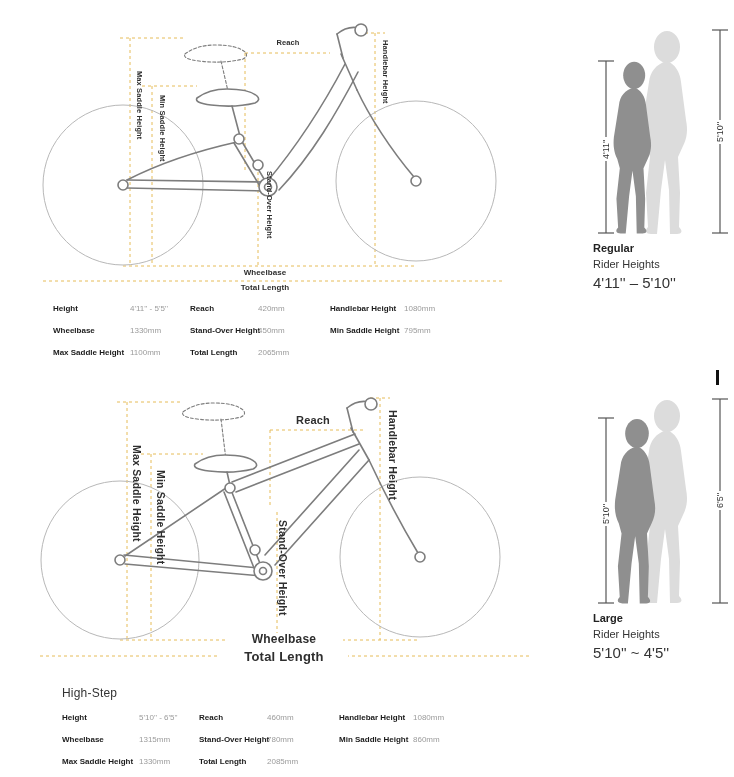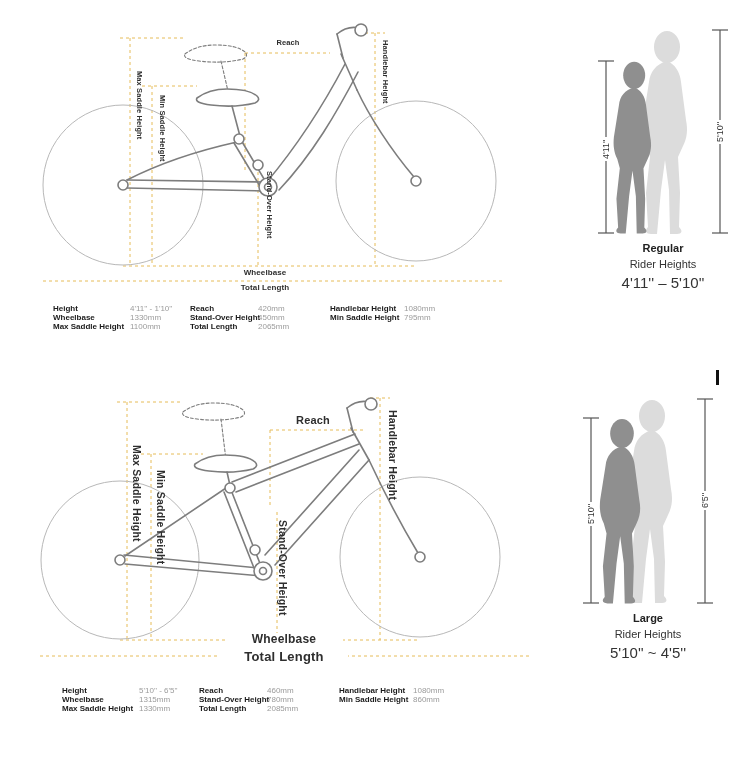--- a/index.html
+++ b/index.html
@@ -13,26 +13,26 @@
   .mlabel{position:absolute;font-weight:bold;color:#2e2e2e;white-space:nowrap;line-height:1}
   .rot{transform:rotate(90deg);transform-origin:0 0}
   .rotccw{transform:rotate(-90deg);transform-origin:0 0}
   .d1 .mlabel{font-size:7.5px;letter-spacing:.1px}
   .d2 .mlabel{font-size:10.5px;letter-spacing:.2px}
   .center{text-align:center}
   .linebg{background:#fff;padding:0 4px}
   
   .spec{position:absolute}
   .spec .ttl{font-size:12px;color:#333;margin:0 0 13px 0;font-weight:normal;letter-spacing:.2px}
-  .grid{display:grid;grid-template-columns:77px 60px 68px 72px 74px 60px;}
+  .grid{display:grid;grid-template-columns:77px 60px 68px 72px 74px 60px;row-gap:13px}
   .grid div{font-size:8px;line-height:9px;white-space:nowrap}
   .sl{color:#1b1b1b;font-weight:bold}
   .sv{color:#9b9b9b}
   
-  .rider-cap{position:absolute;width:140px;text-align:center}
+  .rider-cap{position:absolute;width:140px;text-align:left}
   .rider-cap .nm{font-size:11px;font-weight:bold;color:#222;margin-bottom:4px}
   .rider-cap .sub{font-size:11px;color:#333;margin-bottom:4px}
   .rider-cap .rng{font-size:15px;color:#333}
   .rlabel{position:absolute;font-size:9px;color:#333;background:#fff;padding:1px 2px;white-space:nowrap;line-height:1}
   .cursor-mark{position:absolute;width:3px;height:15px;background:#111}
 </style>
 </head>
 <body>
 
 <div class="abs d1" style="left:25px;top:8px;width:500px;height:295px">
@@ -117,21 +117,21 @@
   <div class="rider-cap" style="left:0;top:214px">
     <div class="nm">Regular</div>
     <div class="sub">Rider Heights</div>
     <div class="rng">4'11'' – 5'10''</div>
   </div>
 </div>
 
 <div class="spec" style="left:53px;top:304px">
   <div class="grid">
     <div class="sl">Height</div>
-    <div class="sv">4'11'' - 1'10''</div>
+    <div class="sv">4'11'' - 5'5''</div>
     <div class="sl">Reach</div>
     <div class="sv">420mm</div>
     <div class="sl">Handlebar Height</div>
     <div class="sv">1080mm</div>
 
     <div class="sl">Wheelbase</div>
     <div class="sv">1330mm</div>
     <div class="sl">Stand-Over Height</div>
     <div class="sv">450mm</div>
     <div class="sl">Min Saddle Height</div>
@@ -198,21 +198,21 @@
   </svg>
   <div class="mlabel center" style="left:240px;top:25px;width:96px;font-size:11px">Reach</div>
   <div class="mlabel rot" style="left:373px;top:20px">Handlebar Height</div>
   <div class="mlabel rot" style="left:117px;top:55px">Max Saddle Height</div>
   <div class="mlabel rot" style="left:141px;top:80px">Min Saddle Height</div>
   <div class="mlabel rot" style="left:263px;top:130px">Stand-Over Height</div>
   <div class="mlabel center linebg" style="left:200px;top:243px;width:110px;font-size:12px">Wheelbase</div>
   <div class="mlabel center linebg" style="left:195px;top:260px;width:120px;font-size:13px">Total Length</div>
 </div>
 
-<div class="abs" style="left:578px;top:398px;width:140px;height:266px">
+<div class="abs" style="left:593px;top:398px;width:140px;height:266px">
   <svg width="140" height="212" viewBox="0 0 140 212">
     <defs>
       <g id="person-lg">
         <ellipse cx="44" cy="17" rx="13" ry="16"></ellipse>
         <path d="M44 31 C33 34 27 42 26 52 L20 90 C19 100 20 108 24 116 L27 127 L23 163 L25 197 C21 201 23 204 28 204 L34 204 L38 160 L42 130 L46 160 L47 204 L54 204 C59 204 60 201 56 197 L57 163 L55 127 L60 116 C64 108 65 100 63 90 L58 52 C57 42 52 34 44 31 Z"></path>
       </g>
     </defs>
     <use href="#person-lg" fill="#dcdcdc" transform="translate(30,1)"></use>
     <use href="#person-lg" fill="#8f8f8f" transform="translate(4,20) scale(0.909)"></use>
     <g stroke="#555" stroke-width="1.2" fill="none">
@@ -227,20 +227,21 @@
   <div class="rlabel rotccw" style="left:8px;top:128px">5'10''</div>
   <div class="rlabel rotccw" style="left:122px;top:112px">6'5''</div>
   <div class="rider-cap" style="left:0;top:214px">
     <div class="nm">Large</div>
     <div class="sub">Rider Heights</div>
     <div class="rng">5'10'' ~ 4'5''</div>
   </div>
 </div>
 
 <div class="spec" style="left:62px;top:686px">
+  <h3 class="ttl">High-Step</h3>
   <div class="grid">
     <div class="sl">Height</div>
     <div class="sv">5'10'' - 6'5''</div>
     <div class="sl">Reach</div>
     <div class="sv">460mm</div>
     <div class="sl">Handlebar Height</div>
     <div class="sv">1080mm</div>
 
     <div class="sl">Wheelbase</div>
     <div class="sv">1315mm</div>

